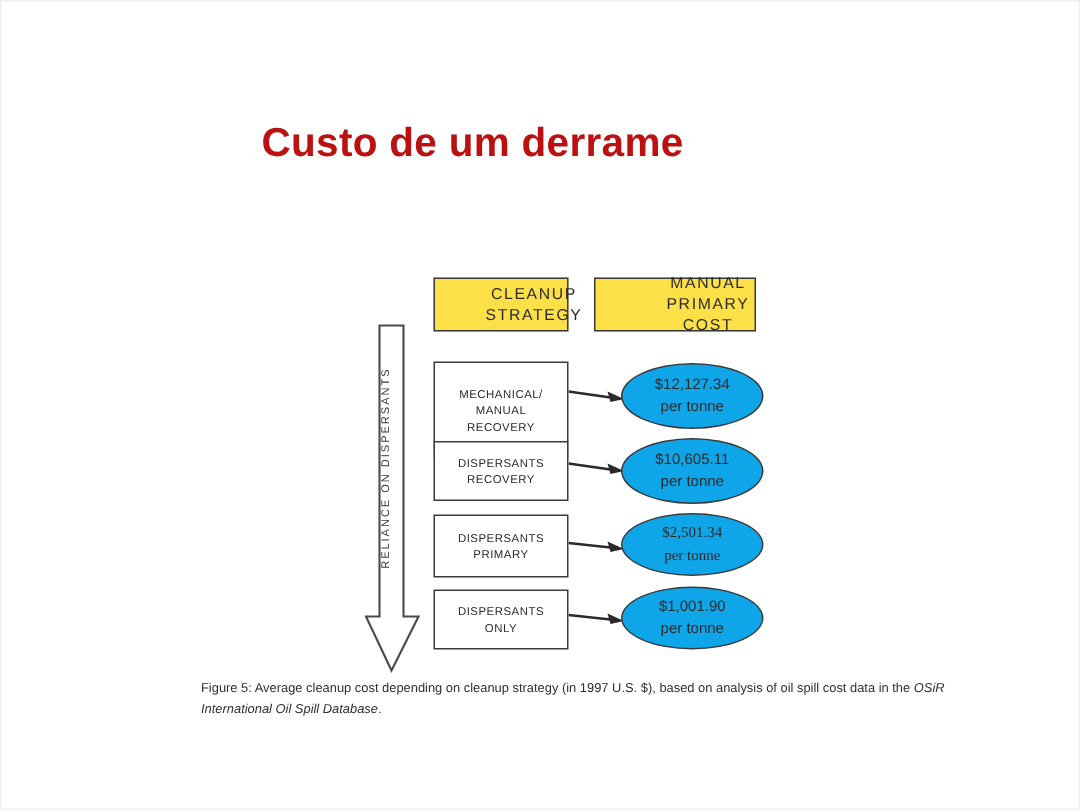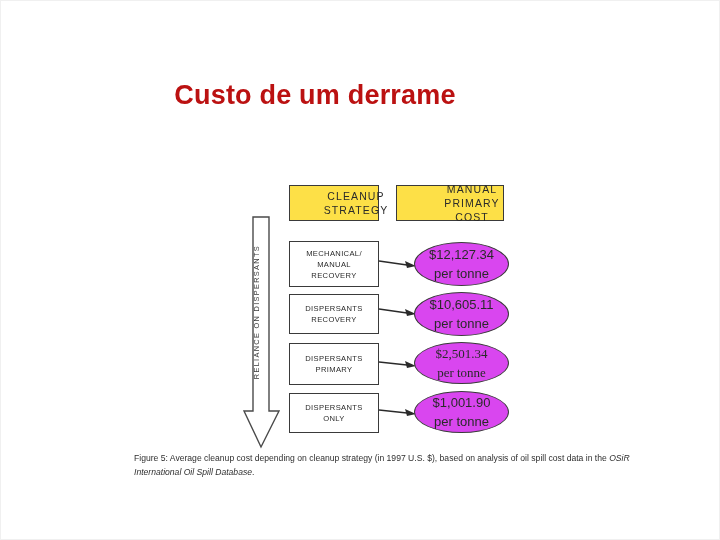--- a/index.html
+++ b/index.html
@@ -88,27 +88,27 @@
     color: #2a2a2a;
     line-height: 1.45;
   }
   
   .cost-oval {
     position: absolute;
     left: 283px;
     width: 95px;
     border: 1.3px solid #3a3a3a;
     border-radius: 50%;
-    background: #d946ef;
-    box-sizing: border-box;
-    display: flex;
-    align-items: center;
-    justify-content: center;
-    text-align: center;
-    font-size: 13px;
+    background: #0ea5e9;
+    box-sizing: border-box;
+    display: flex;
+    align-items: center;
+    justify-content: center;
+    text-align: center;
+    font-size: 10px;
     color: #2a2a2a;
     line-height: 1.5;
   }
   
   .connector {
     position: absolute;
     left: 248px;
     width: 38px;
     height: 10px;
   }
@@ -177,21 +177,21 @@
         <div>STRATEGY</div>
       </div>
     </div>
     <div class="hdr-box" id="hdr-cost">
       <div>
         <div>MANUAL</div>
         <div>PRIMARY COST</div>
       </div>
     </div>
 
-    <div class="strat-box" style="top:70px;height:46px;">
+    <div class="strat-box" style="top:70px;height:64px;">
       <div>
         <div>MECHANICAL/</div>
         <div>MANUAL</div>
         <div>RECOVERY</div>
       </div>
     </div>
     <svg class="connector" style="top:88px;" viewBox="0 0 38 10">
       <line x1="0" y1="2" x2="28" y2="6" stroke="#2a2a2a" stroke-width="1.7"></line>
       <path d="M37,7 L26,2 L28,9 Z" fill="#2a2a2a"></path>
     </svg>

